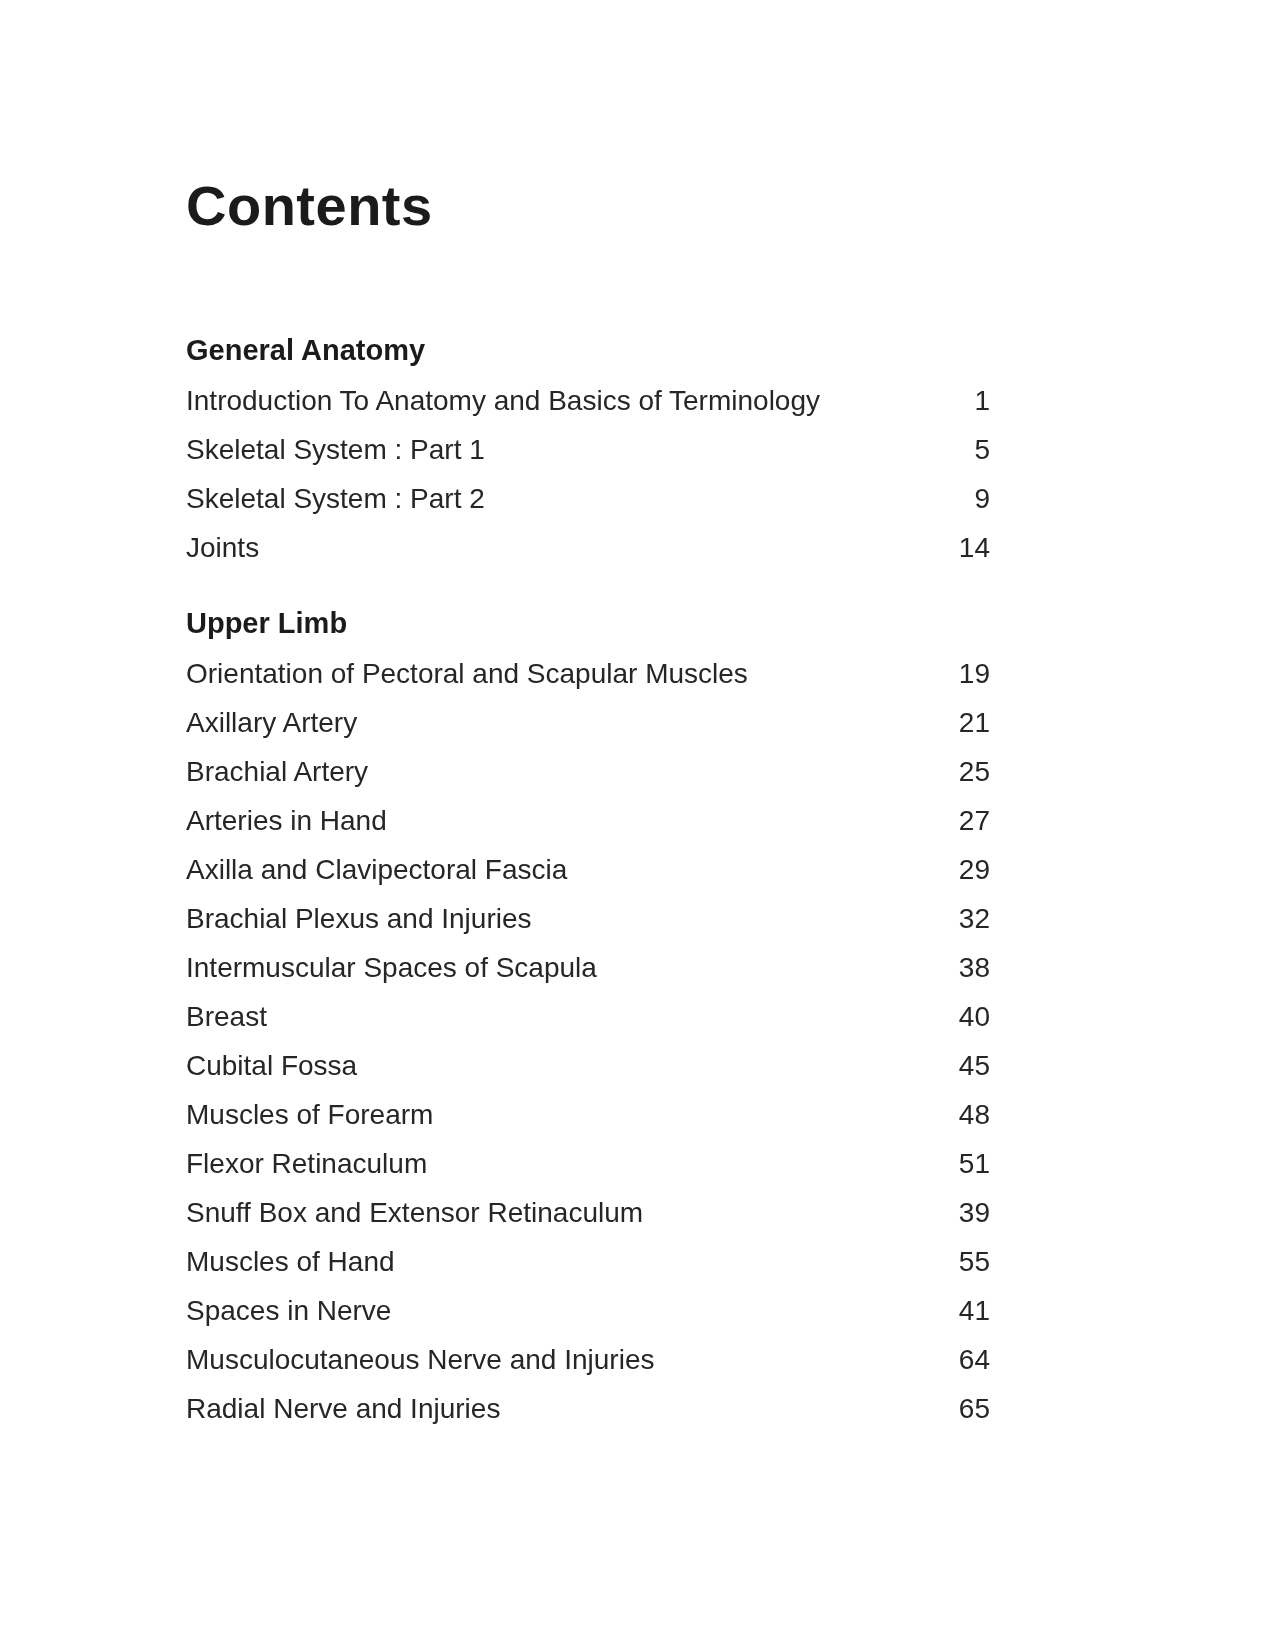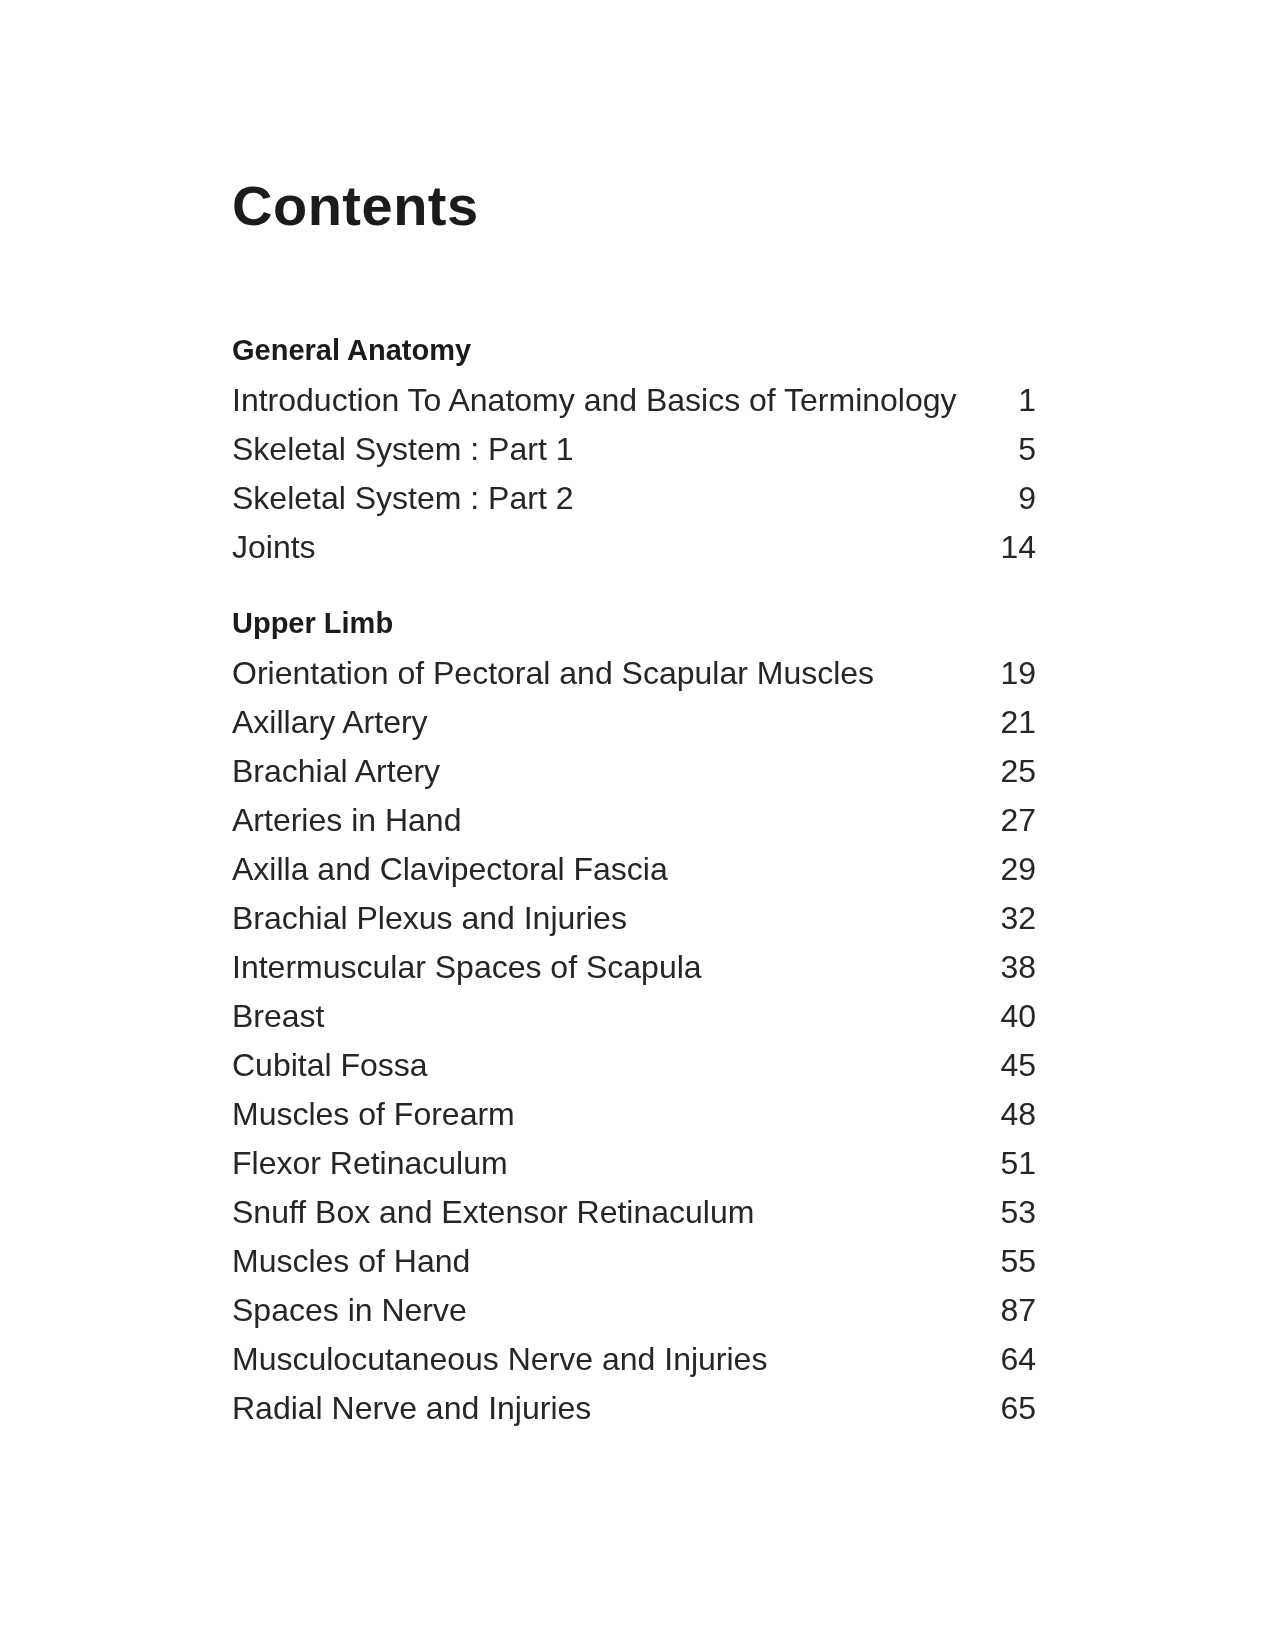--- a/index.html
+++ b/index.html
@@ -12,21 +12,20 @@
     background: #ffffff;
     font-family: "Liberation Sans", "DejaVu Sans", sans-serif;
     -webkit-font-smoothing: antialiased;
     overflow: hidden;
   }
   .page {
     position: relative;
     width: 1129px;
     height: 1649px;
     background: #ffffff;
-    margin-left: 46px;
   }
   .content {
     position: absolute;
     left: 186px;
     top: 0;
     width: 804px; 
   }
   .toc-title {
     margin: 0;
     padding-top: 178px;
@@ -54,21 +53,21 @@
   }
   .rows {
     margin-top: 10px;
   }
   .toc-row {
     display: flex;
     justify-content: space-between;
     align-items: baseline;
     line-height: 49px;
     height: 49px;
-    font-size: 32px;
+    font-size: 28px;
     color: #262626;
     cursor: default;
   }
   .entry-label {
     white-space: nowrap;
   }
   .entry-page {
     text-align: right;
     min-width: 60px;
     white-space: nowrap;
@@ -159,31 +158,31 @@
     <span class="entry-page">48</span>
   </div>
 
   <div class="toc-row">
     <span class="entry-label">Flexor Retinaculum</span>
     <span class="entry-page">51</span>
   </div>
 
   <div class="toc-row">
     <span class="entry-label">Snuff Box and Extensor Retinaculum</span>
-    <span class="entry-page">53</span>
+    <span class="entry-page">39</span>
   </div>
 
   <div class="toc-row">
     <span class="entry-label">Muscles of Hand</span>
     <span class="entry-page">55</span>
   </div>
 
   <div class="toc-row">
     <span class="entry-label">Spaces in Nerve</span>
-    <span class="entry-page">87</span>
+    <span class="entry-page">41</span>
   </div>
 
   <div class="toc-row">
     <span class="entry-label">Musculocutaneous Nerve and Injuries</span>
     <span class="entry-page">64</span>
   </div>
 
   <div class="toc-row">
     <span class="entry-label">Radial Nerve and Injuries</span>
     <span class="entry-page">65</span>

